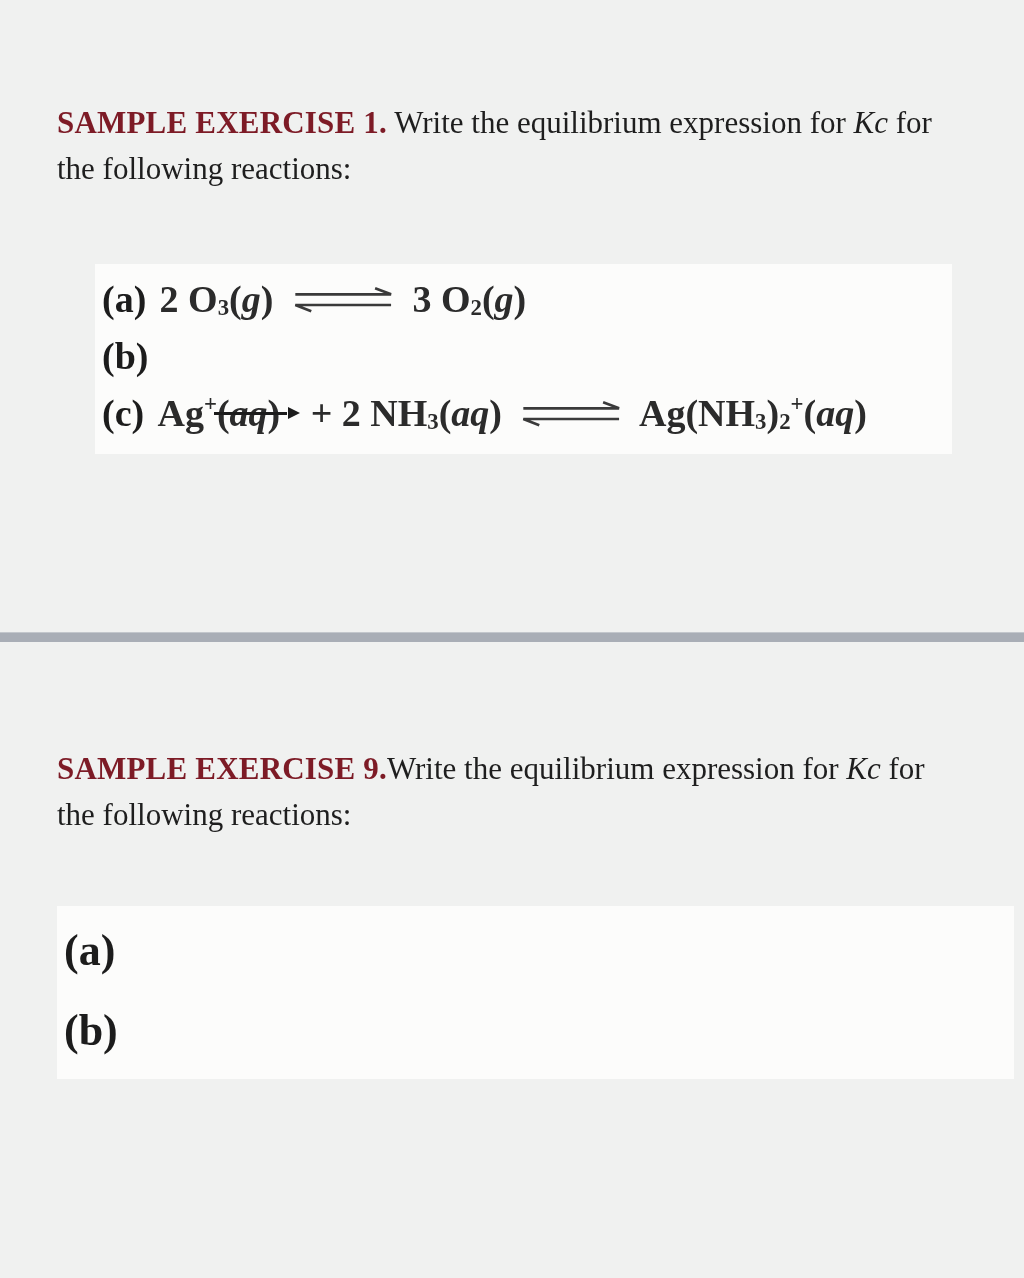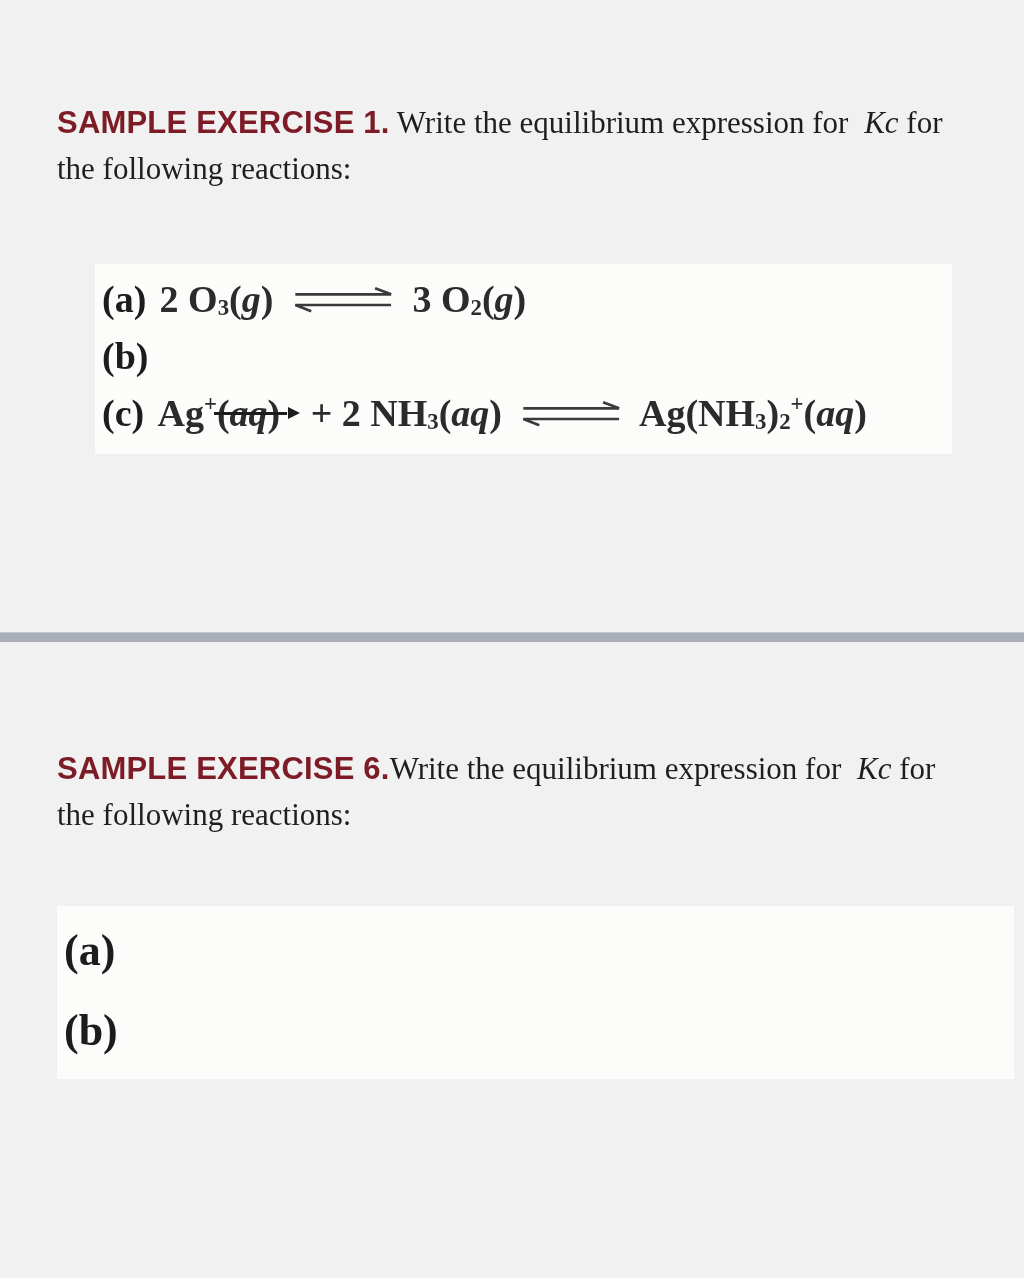--- a/index.html
+++ b/index.html
@@ -17,26 +17,26 @@
   
   .heading {
     position: absolute;
     left: 57px;
     width: 950px;
     font-size: 31px;
     line-height: 46px;
     color: #1e1e1e;
   }
   .heading .title {
-    font-family: Liberation Sans, sans-serif;
+    font-family: Liberation Serif, serif;
     font-weight: 700;
     letter-spacing: 0.2px;
     color: #7d1b26;
   }
-  .heading .ital { font-style: italic; margin-left: 8px; }
+  .heading .ital { font-style: italic; }
   #heading-1 { top: 100px; }
   #heading-2 { top: 746px; }
 
   
   .panel {
     position: absolute;
     background: #fcfcfb;
   }
   #panel-1 {
     left: 95px; top: 264px;
@@ -158,21 +158,21 @@
       <span class="eq">Ag<sup>+</sup><s>(<i>aq</i>)</s> + 2 NH<sub>3</sub>(<i>aq</i>) <span class="harpoons"><svg viewBox="0 0 120 30" aria-hidden="true">
               <path d="M6 9 L114 9 L96 2"></path>
               <path d="M114 21 L6 21 L24 28"></path>
             </svg></span> Ag(NH<sub>3</sub>)<sub>2</sub><sup>+</sup>(<i>aq</i>)</span>
     </div>
   </div>
 
   <div class="divider"></div>
 
   <div class="heading" id="heading-2">
-    <div><span class="title">SAMPLE EXERCISE 6.</span><span>Write the equilibrium expression for </span><span class="ital">Kc</span><span> for</span></div>
+    <div><span class="title">SAMPLE EXERCISE 9.</span><span>Write the equilibrium expression for </span><span class="ital">Kc</span><span> for</span></div>
     <div>the following reactions:</div>
   </div>
 
   <div class="panel" id="panel-2">
     <div class="eq-row">
       <span class="eq-label">(a)</span>
     </div>
     <div class="eq-row">
       <span class="eq-label">(b)</span>
     </div>

